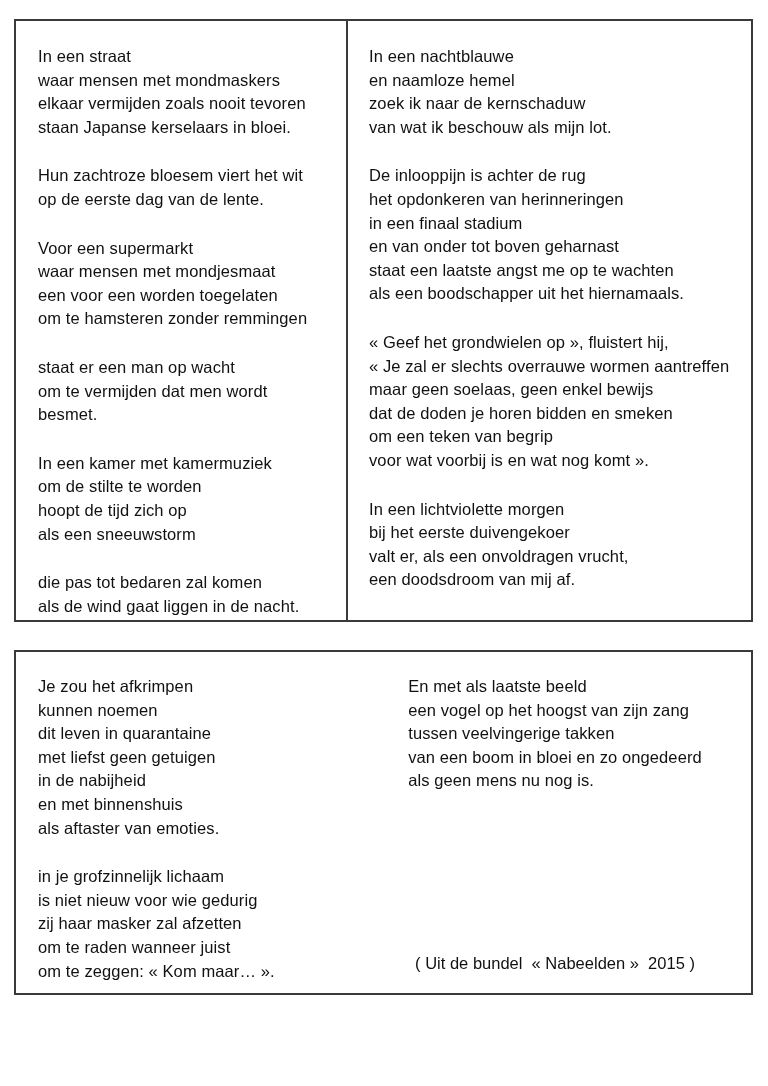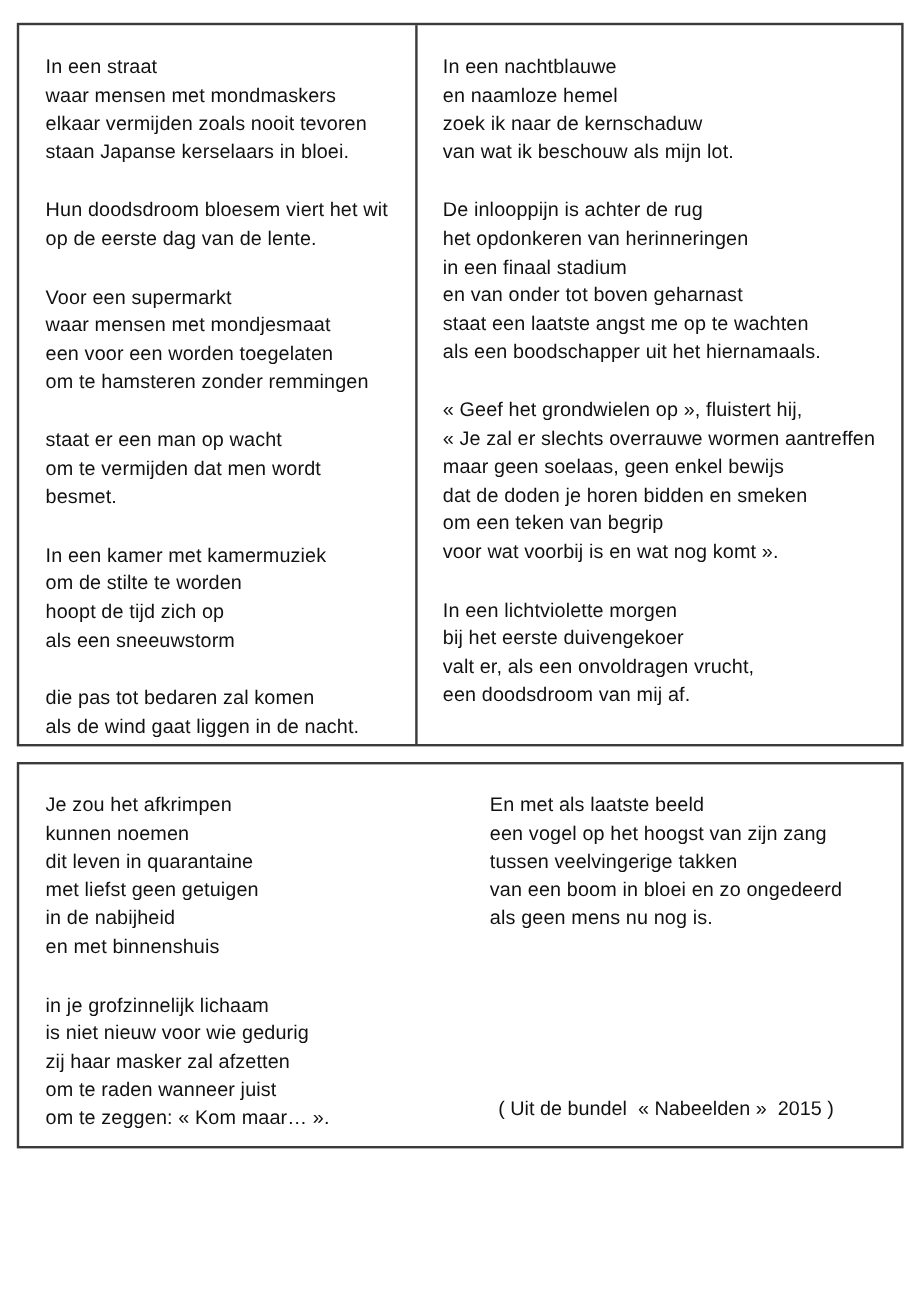--- a/index.html
+++ b/index.html
@@ -28,21 +28,21 @@
     border: 2px solid #3a3a3a;
     box-sizing: border-box;
     display: flex;
     background: #ffffff;
   }
 
   .panel-top {
     height: 603px;
   }
   .panel-bottom {
-    margin-top: 13px;
+    margin-top: 28px;
     flex: 1 1 auto;
     position: relative;
   }
 
   .col {
     box-sizing: border-box;
     position: relative;
   }
 
   
@@ -99,21 +99,21 @@
 
   <div class="panel panel-top">
     <div class="col col-left">
         <div class="stanza">
           <div class="line">In een straat</div>
           <div class="line">waar mensen met mondmaskers</div>
           <div class="line">elkaar vermijden zoals nooit tevoren</div>
           <div class="line">staan Japanse kerselaars in bloei.</div>
         </div>
         <div class="stanza">
-          <div class="line">Hun doodsdroom bloesem viert het wit</div>
+          <div class="line">Hun zachtroze bloesem viert het wit</div>
           <div class="line">op de eerste dag van de lente.</div>
         </div>
         <div class="stanza">
           <div class="line">Voor een supermarkt</div>
           <div class="line">waar mensen met mondjesmaat</div>
           <div class="line">een voor een worden toegelaten</div>
           <div class="line">om te hamsteren zonder remmingen</div>
         </div>
         <div class="stanza">
           <div class="line">staat er een man op wacht</div>
@@ -165,20 +165,21 @@
 
   <div class="panel panel-bottom">
     <div class="col col-left">
         <div class="stanza">
           <div class="line">Je zou het afkrimpen</div>
           <div class="line">kunnen noemen</div>
           <div class="line">dit leven in quarantaine</div>
           <div class="line">met liefst geen getuigen</div>
           <div class="line">in de nabijheid</div>
           <div class="line">en met binnenshuis</div>
+          <div class="line">als aftaster van emoties.</div>
         </div>
         <div class="stanza">
           <div class="line">in je grofzinnelijk lichaam</div>
           <div class="line">is niet nieuw voor wie gedurig</div>
           <div class="line">zij haar masker zal afzetten</div>
           <div class="line">om te raden wanneer juist</div>
           <div class="line">om te zeggen: « Kom maar… ».</div>
         </div>
       </div>
     <div class="col col-right">

